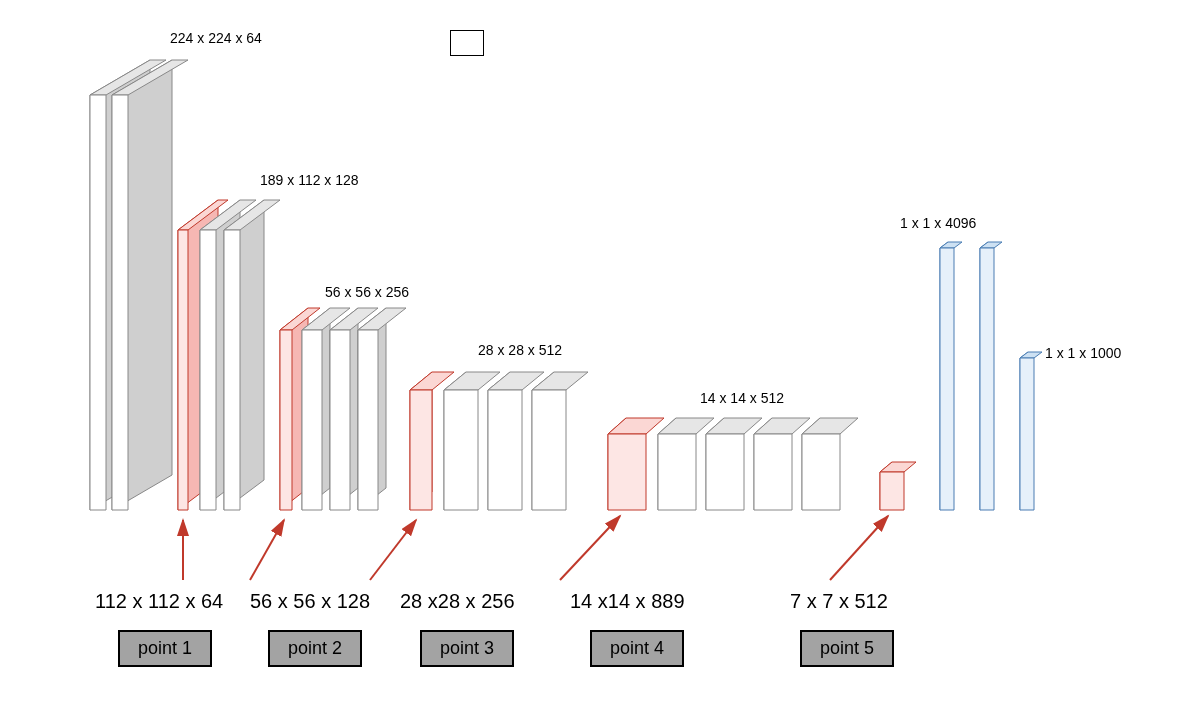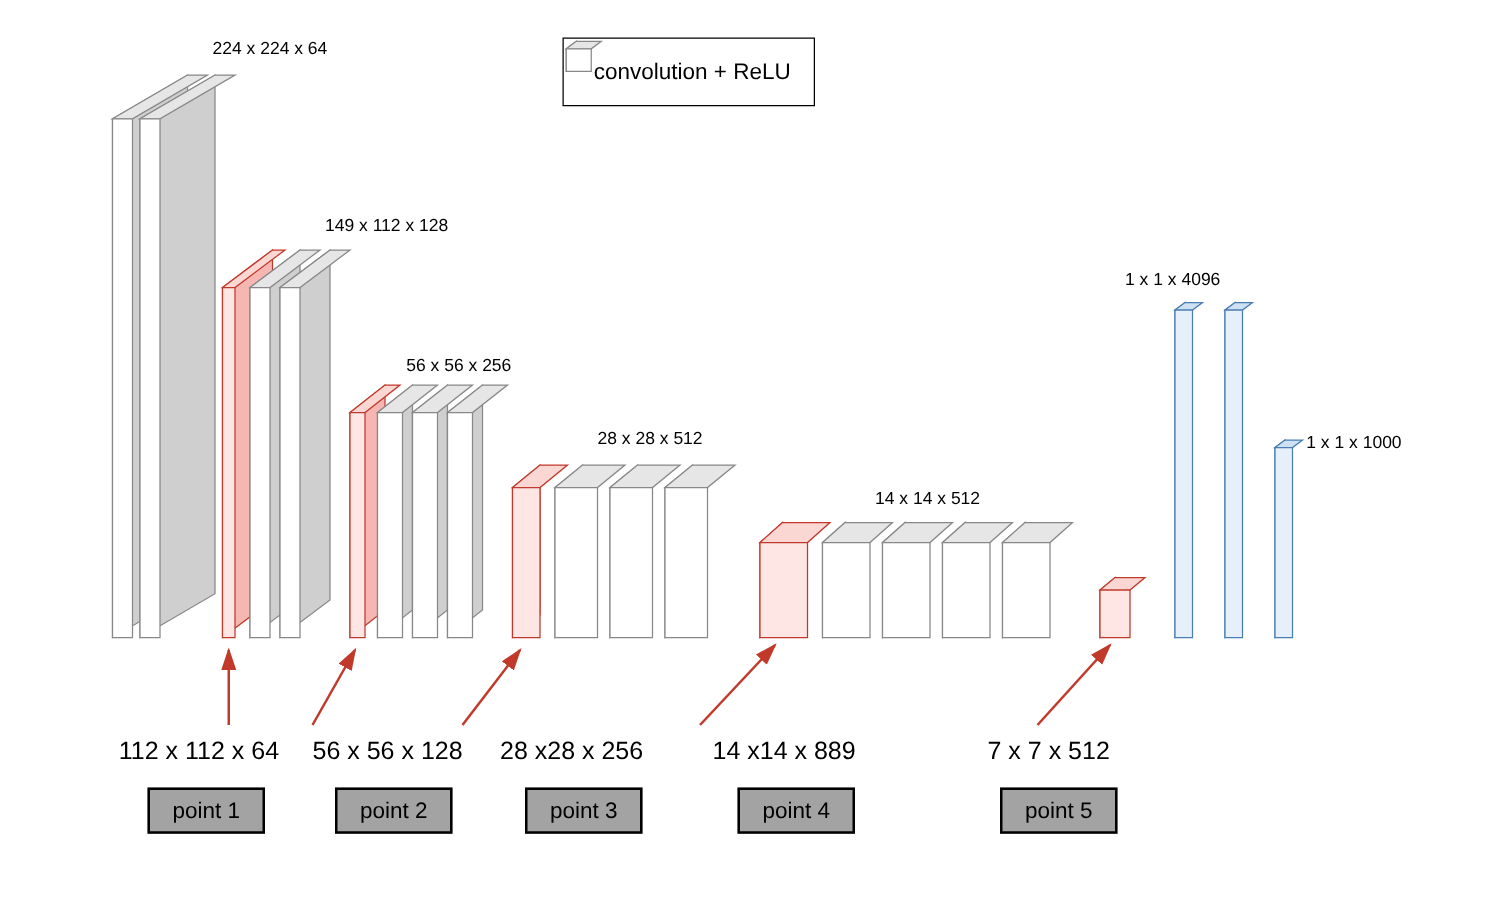--- a/index.html
+++ b/index.html
@@ -148,41 +148,33 @@
   </g>
 
   <line x1="183" y1="580" x2="183" y2="520" stroke="#c0392b" stroke-width="2" marker-end="url(#arrowRed)"></line>
   <line x1="250" y1="580" x2="284" y2="520" stroke="#c0392b" stroke-width="2" marker-end="url(#arrowRed)"></line>
   <line x1="370" y1="580" x2="416" y2="520" stroke="#c0392b" stroke-width="2" marker-end="url(#arrowRed)"></line>
   <line x1="560" y1="580" x2="620" y2="516" stroke="#c0392b" stroke-width="2" marker-end="url(#arrowRed)"></line>
   <line x1="830" y1="580" x2="888" y2="516" stroke="#c0392b" stroke-width="2" marker-end="url(#arrowRed)"></line>
 </svg>
 
 <div class="layer-label" style="left:170px; top:30px">224 x 224 x 64</div>
-<div class="layer-label" style="left:260px; top:172px">149 x 112 x 128</div>
+<div class="layer-label" style="left:260px; top:172px">189 x 112 x 128</div>
 <div class="layer-label" style="left:325px; top:284px">56 x 56 x 256</div>
 <div class="layer-label" style="left:478px; top:342px">28 x 28 x 512</div>
 <div class="layer-label" style="left:700px; top:390px">14 x 14 x 512</div>
 <div class="layer-label" style="left:900px; top:215px">1 x 1 x 4096</div>
 <div class="layer-label" style="left:1045px; top:345px">1 x 1 x 1000</div>
 
 <div class="pool-label" style="left:95px;  top:590px">112 x 112 x 64</div>
 <div class="pool-label" style="left:250px; top:590px">56 x 56 x 128</div>
 <div class="pool-label" style="left:400px; top:590px">28 x28 x 256</div>
 <div class="pool-label" style="left:570px; top:590px">14 x14 x 889</div>
 <div class="pool-label" style="left:790px; top:590px">7 x 7 x 512</div>
 
 <div class="point-box" style="left:118px; top:630px">point 1</div>
 <div class="point-box" style="left:268px; top:630px">point 2</div>
 <div class="point-box" style="left:420px; top:630px">point 3</div>
 <div class="point-box" style="left:590px; top:630px">point 4</div>
 <div class="point-box" style="left:800px; top:630px">point 5</div>
 
 <div class="legend" style="left:450px; top:30px">
-  <div class="legend-row">
-    <svg width="38" height="28">
-      <polygon points="2,26 2,8 10,2 10,20" fill="#cfcfcf" stroke="#888"></polygon>
-      <polygon points="2,8 10,2 30,2 22,8" fill="#e6e6e6" stroke="#888"></polygon>
-      <polygon points="2,26 22,26 22,8 2,8" fill="#fff" stroke="#888"></polygon>
-    </svg>
-    <span class="legend-text">convolution + ReLU</span>
-  </div>
 </div>
 
 </body></html>

